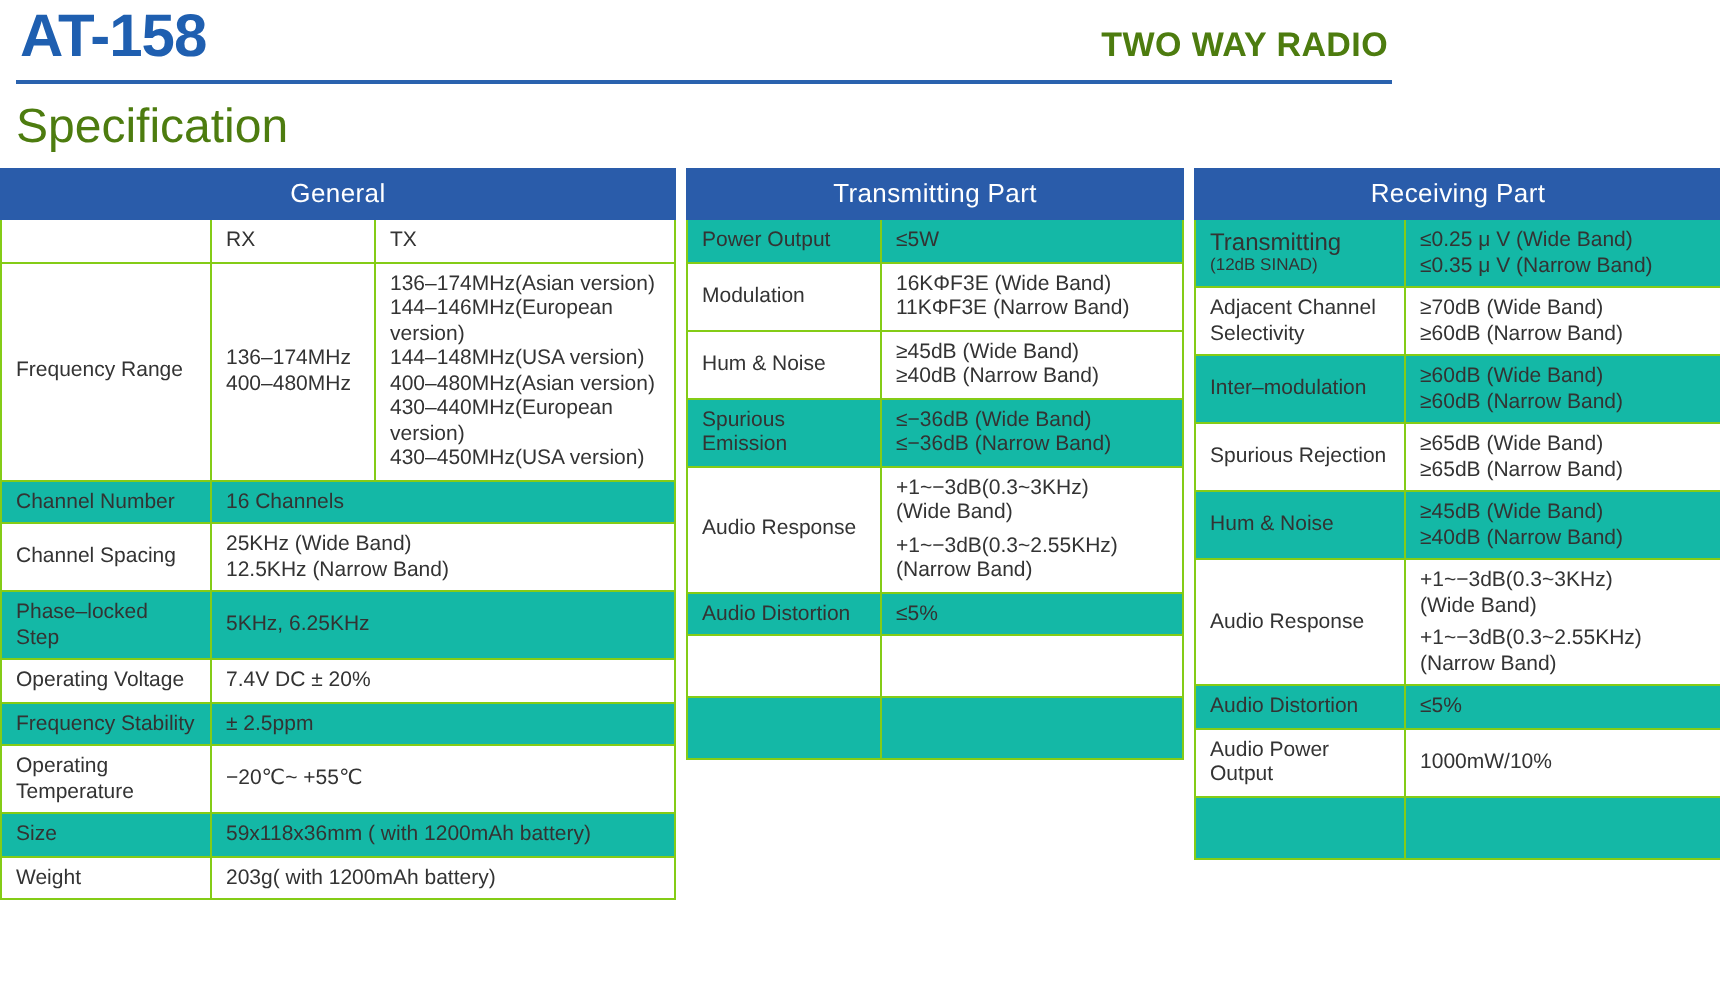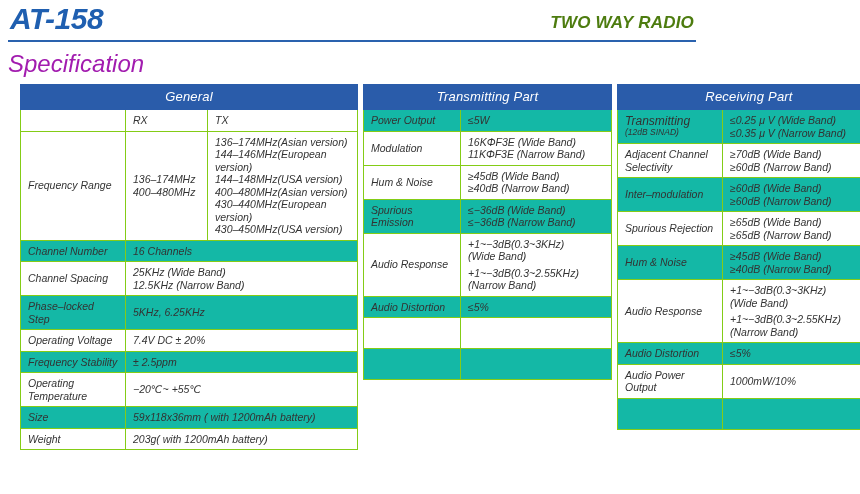--- a/index.html
+++ b/index.html
@@ -13,21 +13,20 @@
     font-family: "Liberation Sans", "DejaVu Sans", sans-serif;
     color: #333333;
     overflow: hidden;
   }
 
   .page {
     position: relative;
     width: 700px;
     height: 494px;
     box-sizing: border-box;
-    font-style: italic;
   }
 
   
   .banner {
     position: relative;
     height: 42px;
     padding: 0 6px 0 10px;
     display: flex;
     align-items: flex-start;
     justify-content: space-between;
@@ -53,31 +52,31 @@
     left: 8px;
     right: 4px;
     bottom: 0;
     height: 2px;
     background: #2a62ae;
   }
 
   
   .section-heading {
     font-size: 24px;
-    color: #a21caf;
+    color: #4d7c0f;
     font-weight: normal;
     margin: 8px 0 6px 8px;
     line-height: 28px;
   }
 
   
   .tables {
     display: flex;
     align-items: flex-start;
-    margin: 0 4px 0 20px;
+    margin: 0 4px 0 0;
     gap: 5px;
   }
   .spec-table {
     border-collapse: collapse;
     table-layout: fixed;
     font-size: 10.5px;
     background: #ffffff;
     border: 1px solid #b9bcc0;
   }
   .tbl-general  { width: 337px; }

